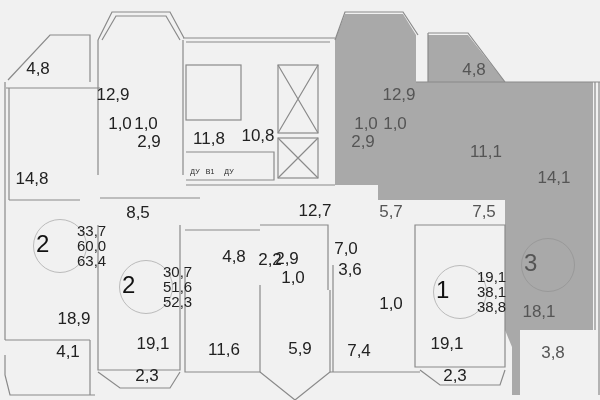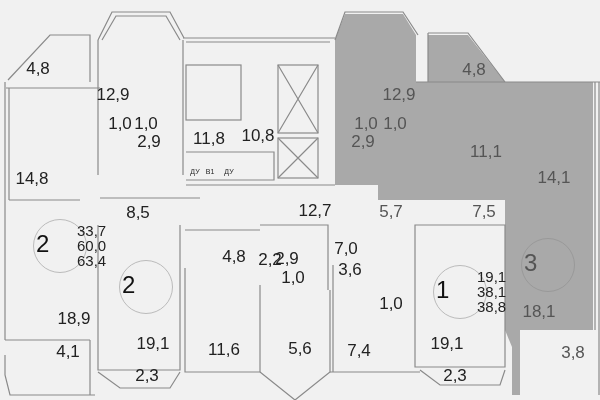--- a/index.html
+++ b/index.html
@@ -89,57 +89,62 @@
   <span class="lbl" style="left:315px;top:211px">12,7</span>
   <span class="lbl" style="left:74px;top:319px">18,9</span>
   <span class="lbl" style="left:68px;top:352px">4,1</span>
   <span class="lbl" style="left:153px;top:344px">19,1</span>
   <span class="lbl" style="left:147px;top:376px">2,3</span>
   <span class="lbl" style="left:234px;top:257px">4,8</span>
   <span class="lbl" style="left:270px;top:260px">2,2</span>
   <span class="lbl" style="left:287px;top:259px">2,9</span>
   <span class="lbl" style="left:293px;top:278px">1,0</span>
   <span class="lbl" style="left:224px;top:350px">11,6</span>
-  <span class="lbl" style="left:300px;top:349px">5,6</span>
+  <span class="lbl" style="left:300px;top:349px">5,9</span>
   <span class="lbl" style="left:346px;top:249px">7,0</span>
   <span class="lbl" style="left:350px;top:270px">3,6</span>
   <span class="lbl" style="left:391px;top:304px">1,0</span>
   <span class="lbl" style="left:359px;top:351px">7,4</span>
   <span class="lbl" style="left:447px;top:344px">19,1</span>
   <span class="lbl" style="left:455px;top:376px">2,3</span>
 </div>
 
 <div>
   <span class="lbl dim" style="left:399px;top:95px">12,9</span>
   <span class="lbl dim" style="left:474px;top:70px">4,8</span>
   <span class="lbl dim" style="left:366px;top:124px">1,0</span>
   <span class="lbl dim" style="left:395px;top:124px">1,0</span>
   <span class="lbl dim" style="left:363px;top:142px">2,9</span>
   <span class="lbl dim" style="left:486px;top:152px">11,1</span>
   <span class="lbl dim" style="left:554px;top:178px">14,1</span>
   <span class="lbl dim" style="left:391px;top:212px">5,7</span>
   <span class="lbl dim" style="left:484px;top:212px">7,5</span>
   <span class="lbl dim" style="left:539px;top:312px">18,1</span>
-  <span class="lbl dim" style="left:573px;top:353px">3,8</span>
+  <span class="lbl dim" style="left:553px;top:353px">3,8</span>
 </div>
 
 <span class="lbl" style="left:195px;top:171px;font-size:7px">ДУ</span>
 <span class="lbl" style="left:210px;top:171px;font-size:7px">В1</span>
 <span class="lbl" style="left:229px;top:171px;font-size:7px">ДУ</span>
 
 <div class="badge" style="left:60px;top:246px">
   <span class="num">2</span>
   <div class="vals">
     <div>33,7</div>
     <div>60,0</div>
     <div>63,4</div>
   </div>
 </div>
 <div class="badge" style="left:146px;top:287px">
   <span class="num">2</span>
+  <div class="vals">
+    <div>30,7</div>
+    <div>51,6</div>
+    <div>52,3</div>
+  </div>
 </div>
 <div class="badge" style="left:460px;top:292px">
   <span class="num">1</span>
   <div class="vals">
     <div>19,1</div>
     <div>38,1</div>
     <div>38,8</div>
   </div>
 </div>
 <div class="badge dim" style="left:548px;top:265px;border-color:#999">

